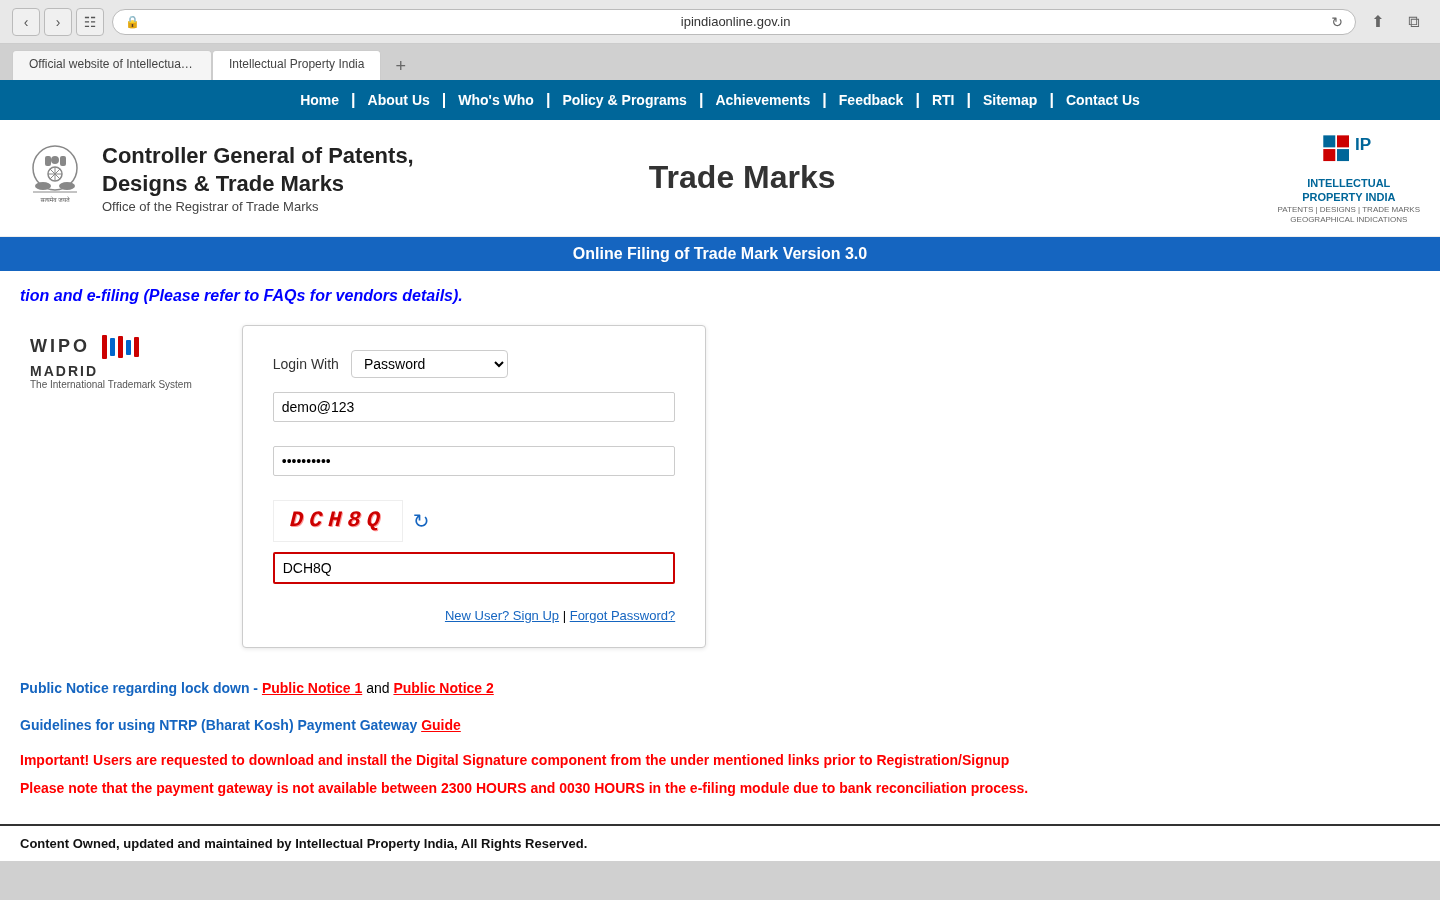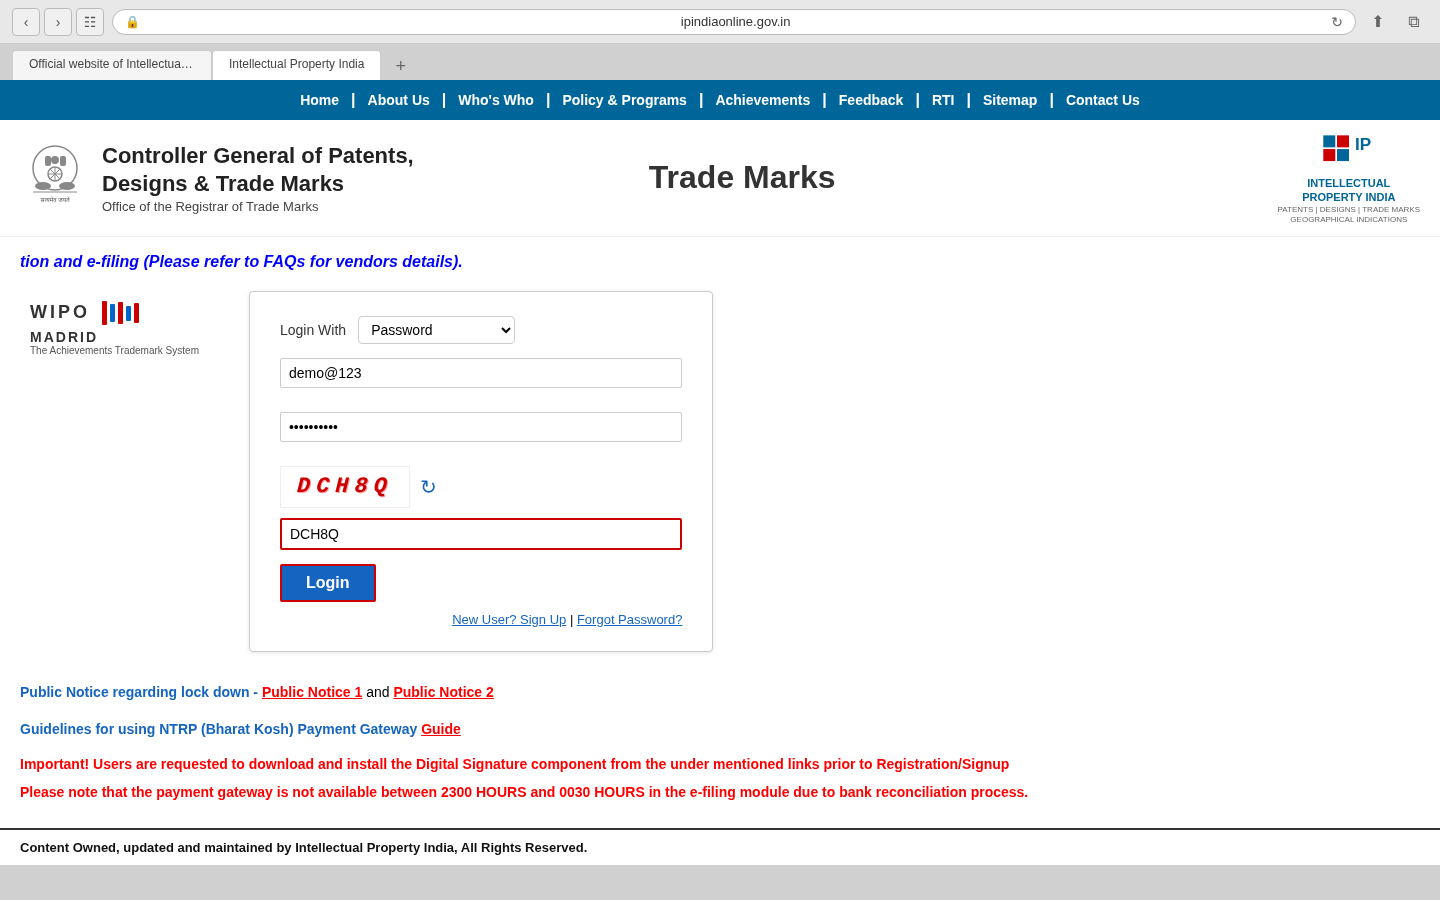--- a/index.html
+++ b/index.html
@@ -223,20 +223,23 @@
 
           <text x="42" y="22" font-size="20" font-weight="bold" fill="#006699" font-family="Arial">IP</text>
         </svg>
         <div style="font-size:11px; font-weight:bold; color:#006699;">INTELLECTUAL</div>
         <div style="font-size:11px; font-weight:bold; color:#006699;">PROPERTY INDIA</div>
         <div style="font-size:8px; color:#666; text-align:center; line-height:1.3;">PATENTS | DESIGNS | TRADE MARKS<br>GEOGRAPHICAL INDICATIONS</div>
       </div>
     </div>
   </div>
 
+  <div class="filing-banner">
+    <span>Online Filing of Trade Mark Version 3.0</span>
+  </div>
 
   <div class="content-area">
 
     <div class="announcement">
       <span>tion and e-filing (Please refer to FAQs for vendors details).</span>
     </div>
 
     <div class="login-section">
 
       <div class="wipo-logo">
@@ -245,44 +248,41 @@
 
           <div class="wipo-bars">
             <div class="wipo-bar" style="width:5px; height:24px; background:#cc0000; border-radius:1px;"></div>
             <div class="wipo-bar" style="width:5px; height:18px; background:#0066cc; border-radius:1px; margin-top:3px;"></div>
             <div class="wipo-bar" style="width:5px; height:22px; background:#cc0000; border-radius:1px; margin-top:1px;"></div>
             <div class="wipo-bar" style="width:5px; height:15px; background:#0066cc; border-radius:1px; margin-top:5px;"></div>
             <div class="wipo-bar" style="width:5px; height:20px; background:#cc0000; border-radius:1px; margin-top:2px;"></div>
           </div>
         </div>
         <div class="madrid-text">MADRID</div>
-        <div class="madrid-sub">The Achievements Trademark System</div>
+        <div class="madrid-sub">The International Trademark System</div>
       </div>
 
       <div class="login-box">
         <div class="login-row">
           <span class="login-label">Login With</span>
           <select class="login-select">
             <option>Password</option>
             <option>Digital Signature</option>
             <option>OTP</option>
           </select>
         </div>
         <input class="login-input" type="text" value="demo@123" style="">
         <input class="login-input" type="password" value="••••••••••" style="">
         <div class="captcha-area">
           <div class="captcha-img">
             <span class="captcha-text" style="font-size:22px; letter-spacing:6px; color:#cc0000; font-style:italic;">DCH8Q</span>
           </div>
           <button class="captcha-refresh">↻</button>
         </div>
         <input class="captcha-input" type="text" value="DCH8Q" style="">
-        <div>
-          <button class="login-btn">Login</button>
-        </div>
         <div class="login-links">
           <a href="#">New User? Sign Up</a>
           <span> | </span>
           <a href="#">Forgot Password?</a>
         </div>
       </div>
     </div>
 
     <div class="notice">
       <span class="notice-label">Public Notice regarding lock down - </span>

